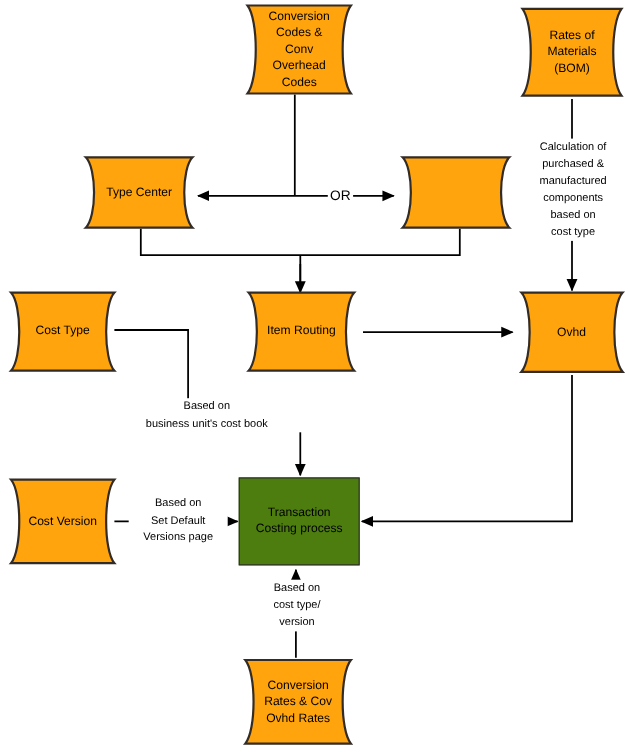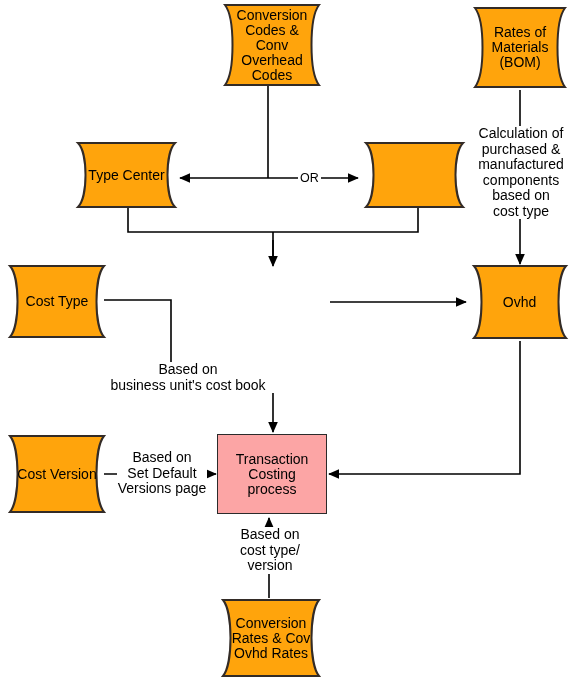--- a/index.html
+++ b/index.html
@@ -23,46 +23,46 @@
     height: 684px;
   }
   .node {
     position: absolute;
     display: flex;
     align-items: center;
     justify-content: center;
     text-align: center;
     box-sizing: border-box;
     color: #000000;
-    font-size: 14px;
+    font-size: 11px;
     line-height: 15px;
     z-index: 3;
   }
   .node .node-label {
     position: relative;
     z-index: 2;
     padding: 0 14px;
     white-space: pre-line;
   }
   .doc-shape {
     position: absolute;
     left: 0;
     top: 0;
     width: 100%;
     height: 100%;
     z-index: 1;
   }
   .proc {
-    background: #fca5a5;
+    background: #4d7c0f;
     border: 1.4px solid #2b2b2b;
   }
   .edge-label {
     position: absolute;
     color: #000000;
-    font-size: 14px;
+    font-size: 10px;
     line-height: 15.5px;
     text-align: center;
     white-space: pre-line;
     background: #ffffff;
     z-index: 4;
   }
   .or-label {
     position: absolute;
     font-size: 12.5px;
     line-height: 14px;
@@ -139,20 +139,26 @@
     </svg>
   </div>
 
   <div class="node" style="left:2px; top:263px; width:110px; height:77px;">
     <svg class="doc-shape" viewBox="0 0 110 77" preserveAspectRatio="none">
       <path d="M 8 3 C 18 14, 18 63, 8 74 L 102 74 C 92 63, 92 14, 102 3 Z" fill="#FFA40C" stroke="#332B26" stroke-width="2"></path>
     </svg>
     <span class="node-label">Cost Type</span>
   </div>
 
+  <div class="node" style="left:218px; top:263px; width:112px; height:77px;">
+    <svg class="doc-shape" viewBox="0 0 112 77" preserveAspectRatio="none">
+      <path d="M 8 3 C 18 14, 18 63, 8 74 L 104 74 C 94 63, 94 14, 104 3 Z" fill="#FFA40C" stroke="#332B26" stroke-width="2"></path>
+    </svg>
+    <span class="node-label">Item Routing</span>
+  </div>
 
   <div class="node" style="left:466px; top:263px; width:107px; height:78px;">
     <svg class="doc-shape" viewBox="0 0 107 78" preserveAspectRatio="none">
       <path d="M 8 3 C 18 14, 18 64, 8 75 L 100 75 C 90 64, 90 14, 100 3 Z" fill="#FFA40C" stroke="#332B26" stroke-width="2"></path>
     </svg>
     <span class="node-label">Ovhd</span>
   </div>
 
   <div class="node" style="left:2px; top:433px; width:110px; height:82px;">
     <svg class="doc-shape" viewBox="0 0 110 82" preserveAspectRatio="none">

